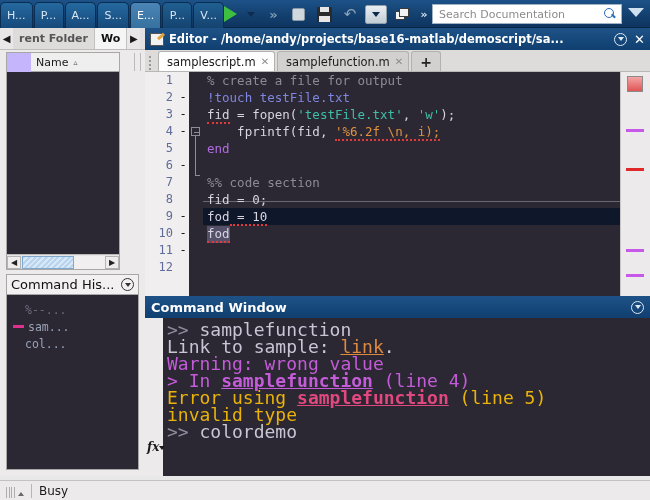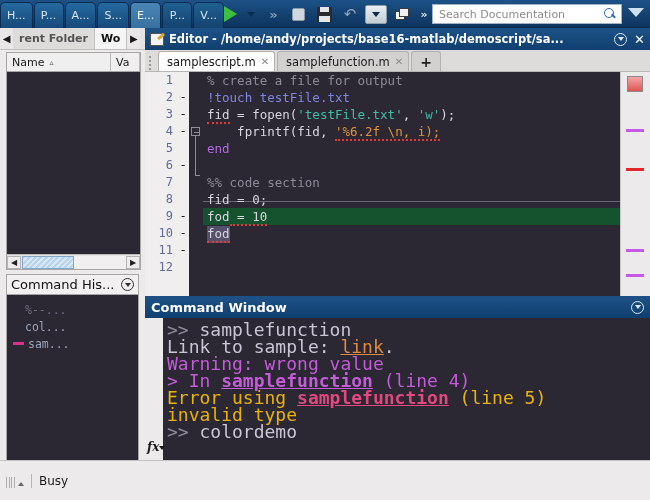--- a/index.html
+++ b/index.html
@@ -71,21 +71,21 @@
   }
 
   
   .leftcol { position: absolute; left: 0; top: 28px; width: 145px; height: 448px; background: #eceaea; }
 
   .lpanel-tabs { height: 22px; display: flex; align-items: stretch; background: #e3e1e1; border-bottom: 1px solid #bfbcbc; }
   .arrow-btn { width: 13px; display:flex; align-items:center; justify-content:center; background:#e9e7e7; font-size:10px; color:#1a1a1a; }
   .ltab { flex: 0 0 auto; padding: 0 6px; display:flex; align-items:center; font-size:11px; font-weight:bold; color:#555; background:#dedbdb; border-right:1px solid #c4c1c1; white-space:nowrap; overflow:hidden; }
   .ltab.sel { background:#f6f5f5; color:#111; }
 
-  .wsgrid { position:absolute; left:6px; top:24px; width:135px; height:218px; background:#c4b5fd; border:1px solid #a9a6a6; }
+  .wsgrid { position:absolute; left:6px; top:24px; width:114px; height:218px; background:#c4b5fd; border:1px solid #a9a6a6;padding-left:24px; }
   .wshead { height:19px; display:flex; background:#efefef; border-bottom:1px solid #a9a6a6; }
   .wscol { display:flex; align-items:center; padding-left:5px; font-size:11px; color:#1a1a1a; border-right:1px solid #bdbaba; overflow:hidden; white-space:nowrap; }
   .wscol.c1 { flex: 0 0 104px; }
   .wscol.c2 { flex: 1; }
   .sort-caret { margin-left:5px; font-size:8px; color:#555; }
   .wsbody { position:absolute; left:0; top:19px; right:0; bottom:15px; background:#2b2833; }
   .wsscroll { position:absolute; left:0; right:0; bottom:0; height:15px; background:#e7e5e5; border-top:1px solid #bdbaba; display:flex; align-items:center; }
   .sb-arrow { width:14px; height:13px; display:flex; align-items:center; justify-content:center; font-size:8px; color:#222; background:#eeecec; border:1px solid #b5b2b2; }
   .sb-thumb { width:52px; height:13px; margin-left:1px; background:repeating-linear-gradient(135deg,#b9d4ee 0 2px,#d8e8f7 2px 4px); border:1px solid #7fa8cf; }
   .sb-track { flex:1; height:13px; background:#f1efef; }
@@ -130,21 +130,21 @@
   .dash { height:17px; line-height:17px; text-align:center; font-family:"DejaVu Sans Mono", monospace; font-size:12px; color:#2b2833; }
   .foldcol { position:absolute; left:44px; top:0; width:14px; height:100%; background:#2b2833; }
   .foldbox { position:absolute; left:2px; width:9px; height:9px; border:1px solid #8f8b99; background:#2b2833; }
   .foldbox:after { content:""; position:absolute; left:1.5px; top:3.5px; width:5px; height:1px; background:#8f8b99; }
   .foldline { position:absolute; left:6px; width:1px; background:#8f8b99; }
   .foldtick { position:absolute; left:6px; width:5px; height:1px; background:#8f8b99; }
 
   .codearea { position:absolute; left:58px; top:0; right:30px; height:100%; overflow:hidden;
               font-family:"DejaVu Sans Mono", monospace; font-size:12.5px; }
   .cline { height:17px; line-height:17px; white-space:pre; color:#d8d4e0; padding-left:4px; }
-  .cline.hl { background:#14532d; }
+  .cline.hl { background:#0f172a; }
   .tok-cmt { color:#8d8a98; }
   .tok-sys { color:#7f86e0; }
   .tok-str { color:#3fbfa8; }
   .tok-kw  { color:#b06be0; }
   .tok-bad { color:#e0913f; }
   .tok-plain { color:#d8d4e0;margin-top:16px; }
   .sq { border-bottom: 2px dotted #e03a3a; }
   .sel { background:#55516a; }
   .sectline { position:absolute; left:58px; right:30px; height:1px; background:#6a6676; }
 
@@ -168,21 +168,21 @@
   .oline { height:17px; line-height:17px; white-space:pre; color:#c9c5d4; }
   .o-prompt { color:#8f8b9c; }
   .o-plain { color:#c9c5d4; }
   .o-link { color:#e08a3f; text-decoration:underline; }
   .o-warn { color:#c45bd8; }
   .o-err { color:#eab308; }
   .o-errlink { color:#e0487f; font-weight:bold; text-decoration:underline; }
   .o-warnlink { color:#c45bd8; font-weight:bold; text-decoration:underline; }
 
   
-  .status { position:absolute; left:0; bottom:0; width:650px; height:40px; background:#eceaea; border-top:1px solid #c4c1c1; display:flex; align-items:center; }
+  .status { position:absolute; left:0; bottom:0; width:650px; height:20px; background:#eceaea; border-top:1px solid #c4c1c1; display:flex; align-items:center; }
   .sgrip { width:18px; height:14px; margin-left:6px; display:flex; align-items:flex-end; gap:1.5px; }
   .sgrip i { width:2px; background:#b0adad; }
   .sgrip i:nth-child(1){height:11px;} .sgrip i:nth-child(2){height:11px;}
   .sgrip i:nth-child(3){height:11px;} .sgrip i:nth-child(4){height:11px;}
   .sgrip-c { width:0;height:0;border-left:3px solid transparent;border-right:3px solid transparent;border-bottom:4px solid #6b6868; margin-left:2px; margin-bottom:2px;}
   .sdiv { width:1px; height:14px; background:#b8b5b5; margin:0 7px; }
   .stext { font-size:12px; color:#1a1a1a; }
 </style>
 </head>
 <body>
@@ -283,26 +283,26 @@
       <span class="circ-caret">
           <i></i>
         </span>
     </div>
     <div class="chlist" id="chList">
         <div class="chrow">
           <span class="chmark"></span>
           <span class="chtext cmt">%--...</span>
         </div>
         <div class="chrow">
+          <span class="chmark on"></span>
+          <span class="chtext">sam...</span>
+        </div>
+        <div class="chrow">
           <span class="chmark"></span>
           <span class="chtext">col...</span>
-        </div>
-        <div class="chrow">
-          <span class="chmark on"></span>
-          <span class="chtext">sam...</span>
         </div>
       </div>
   </div>
 </div>
 
 <div class="editor">
   <div class="ed-title">
     <span class="ed-ic"></span>
     <span class="tt">Editor - /home/andy/projects/base16-matlab/demoscript/sa...</span>
     <span class="circ-caret lt">

